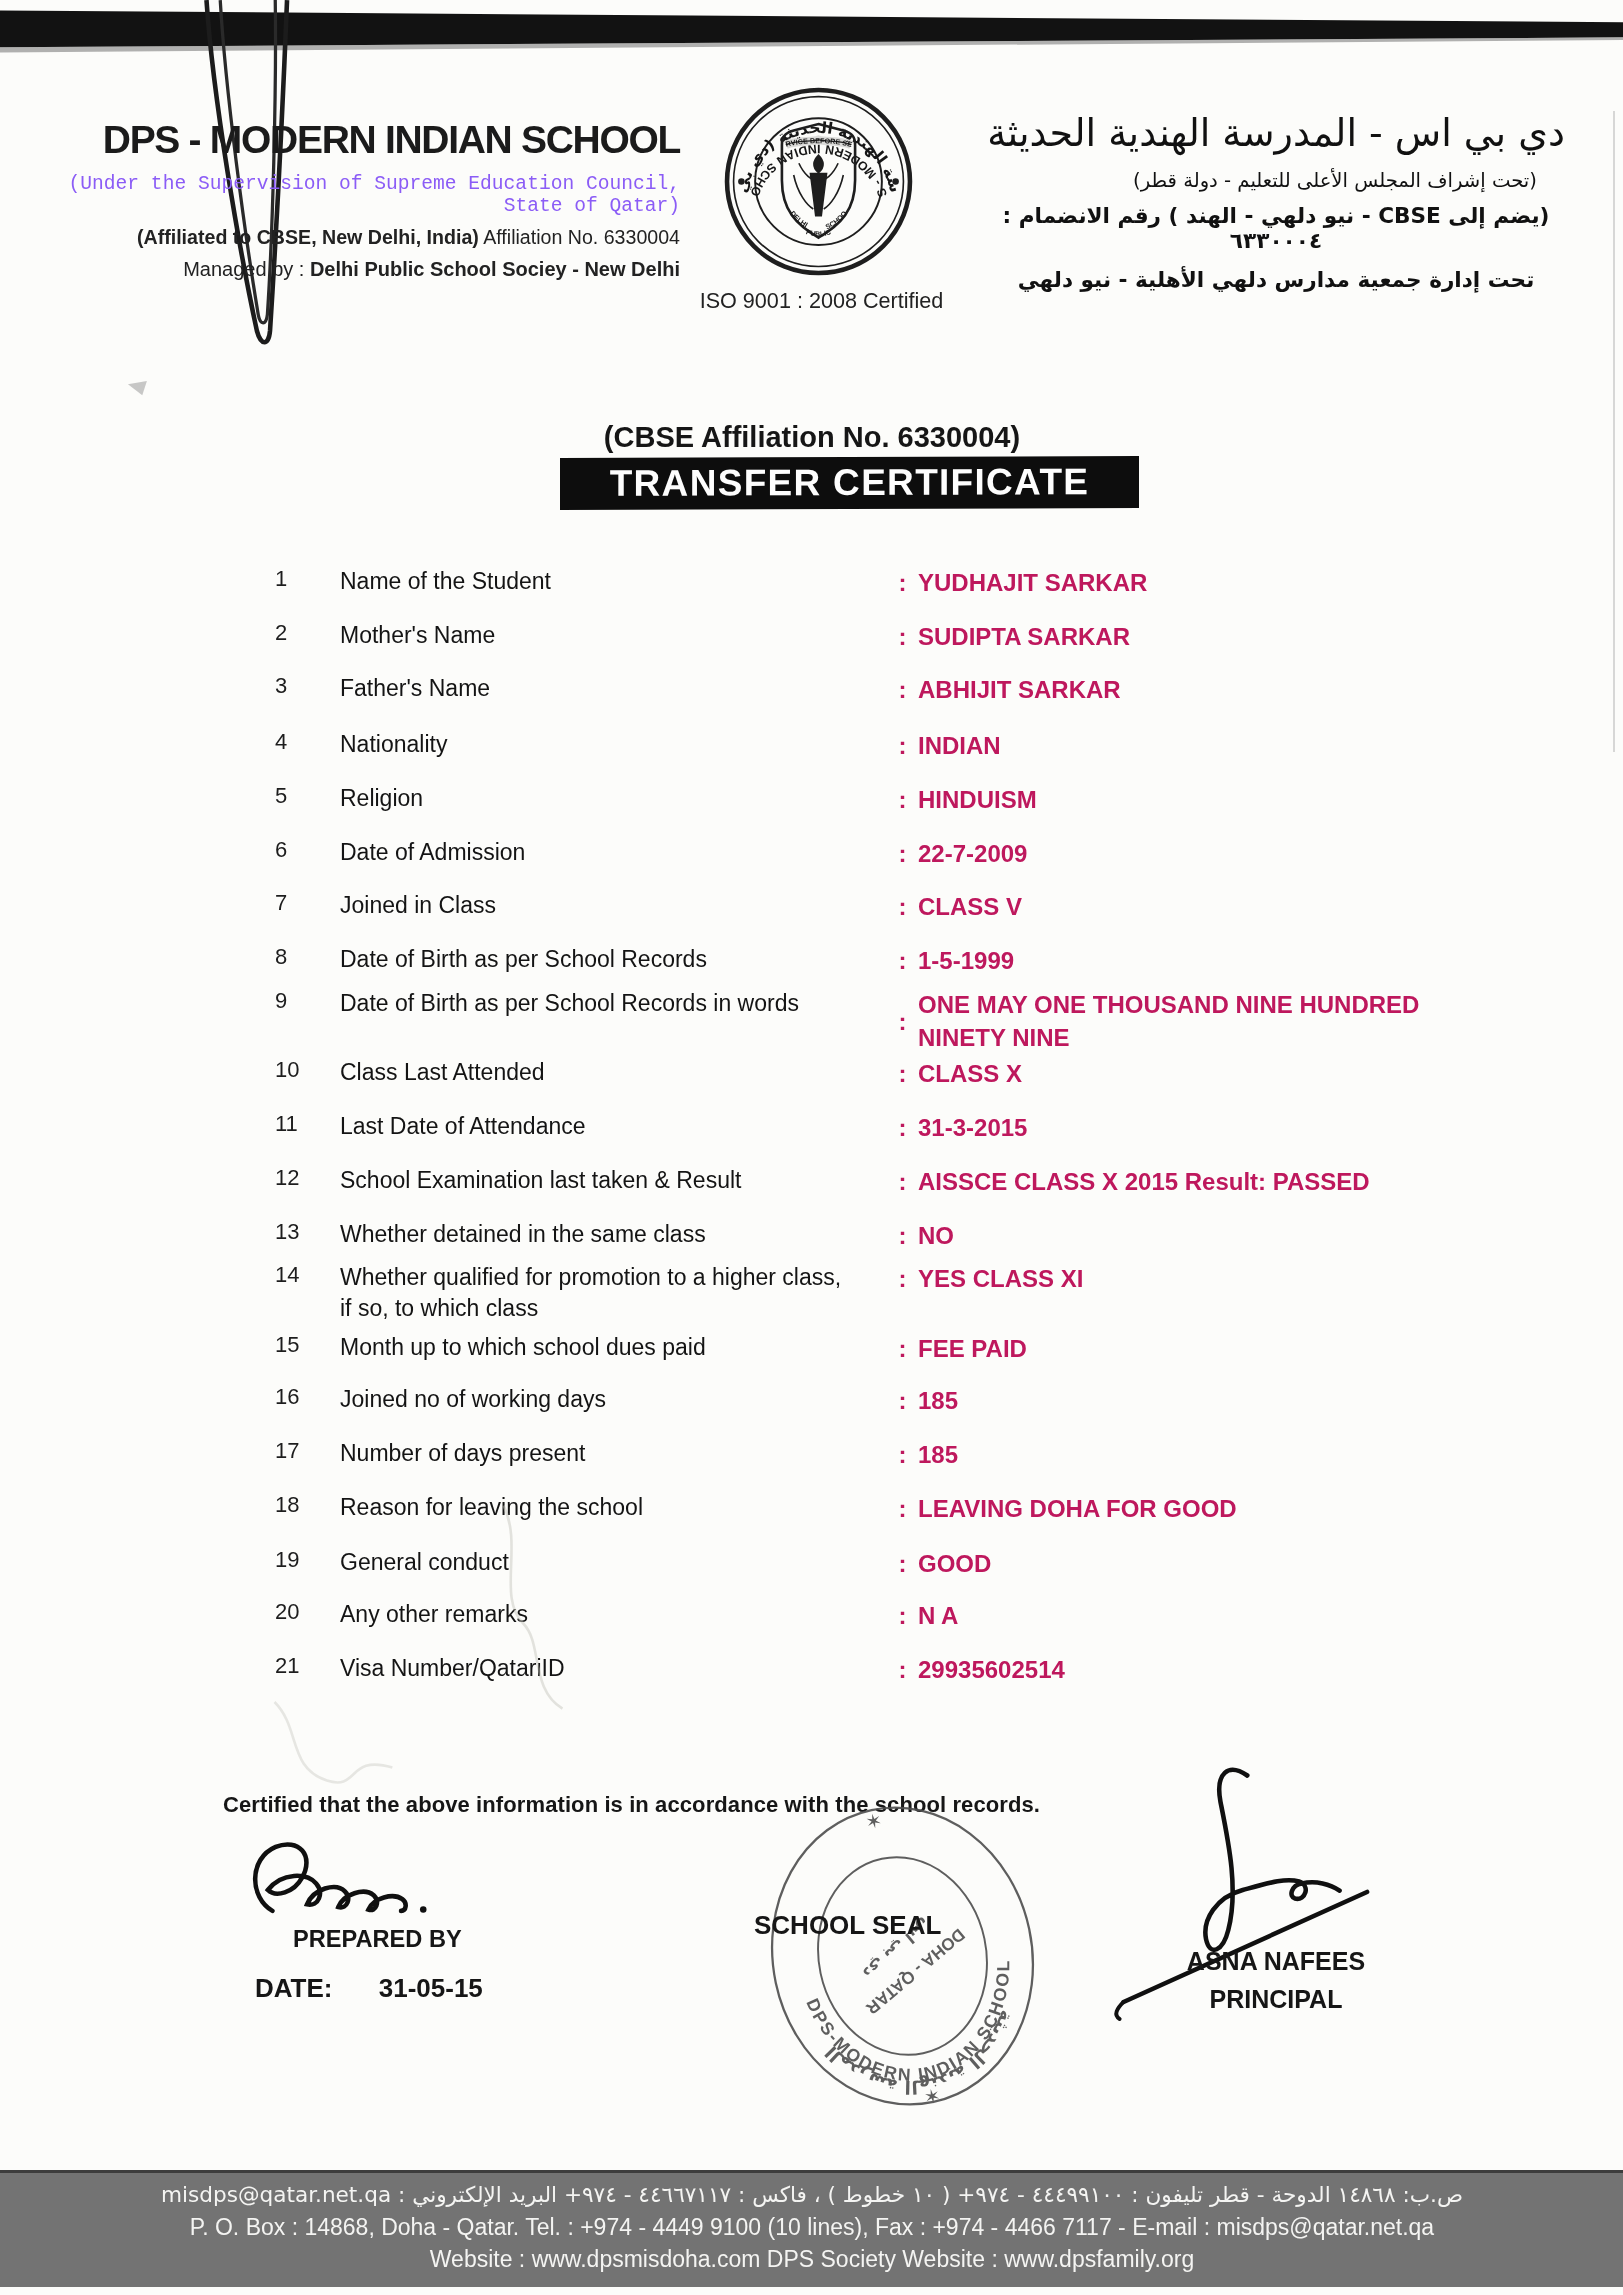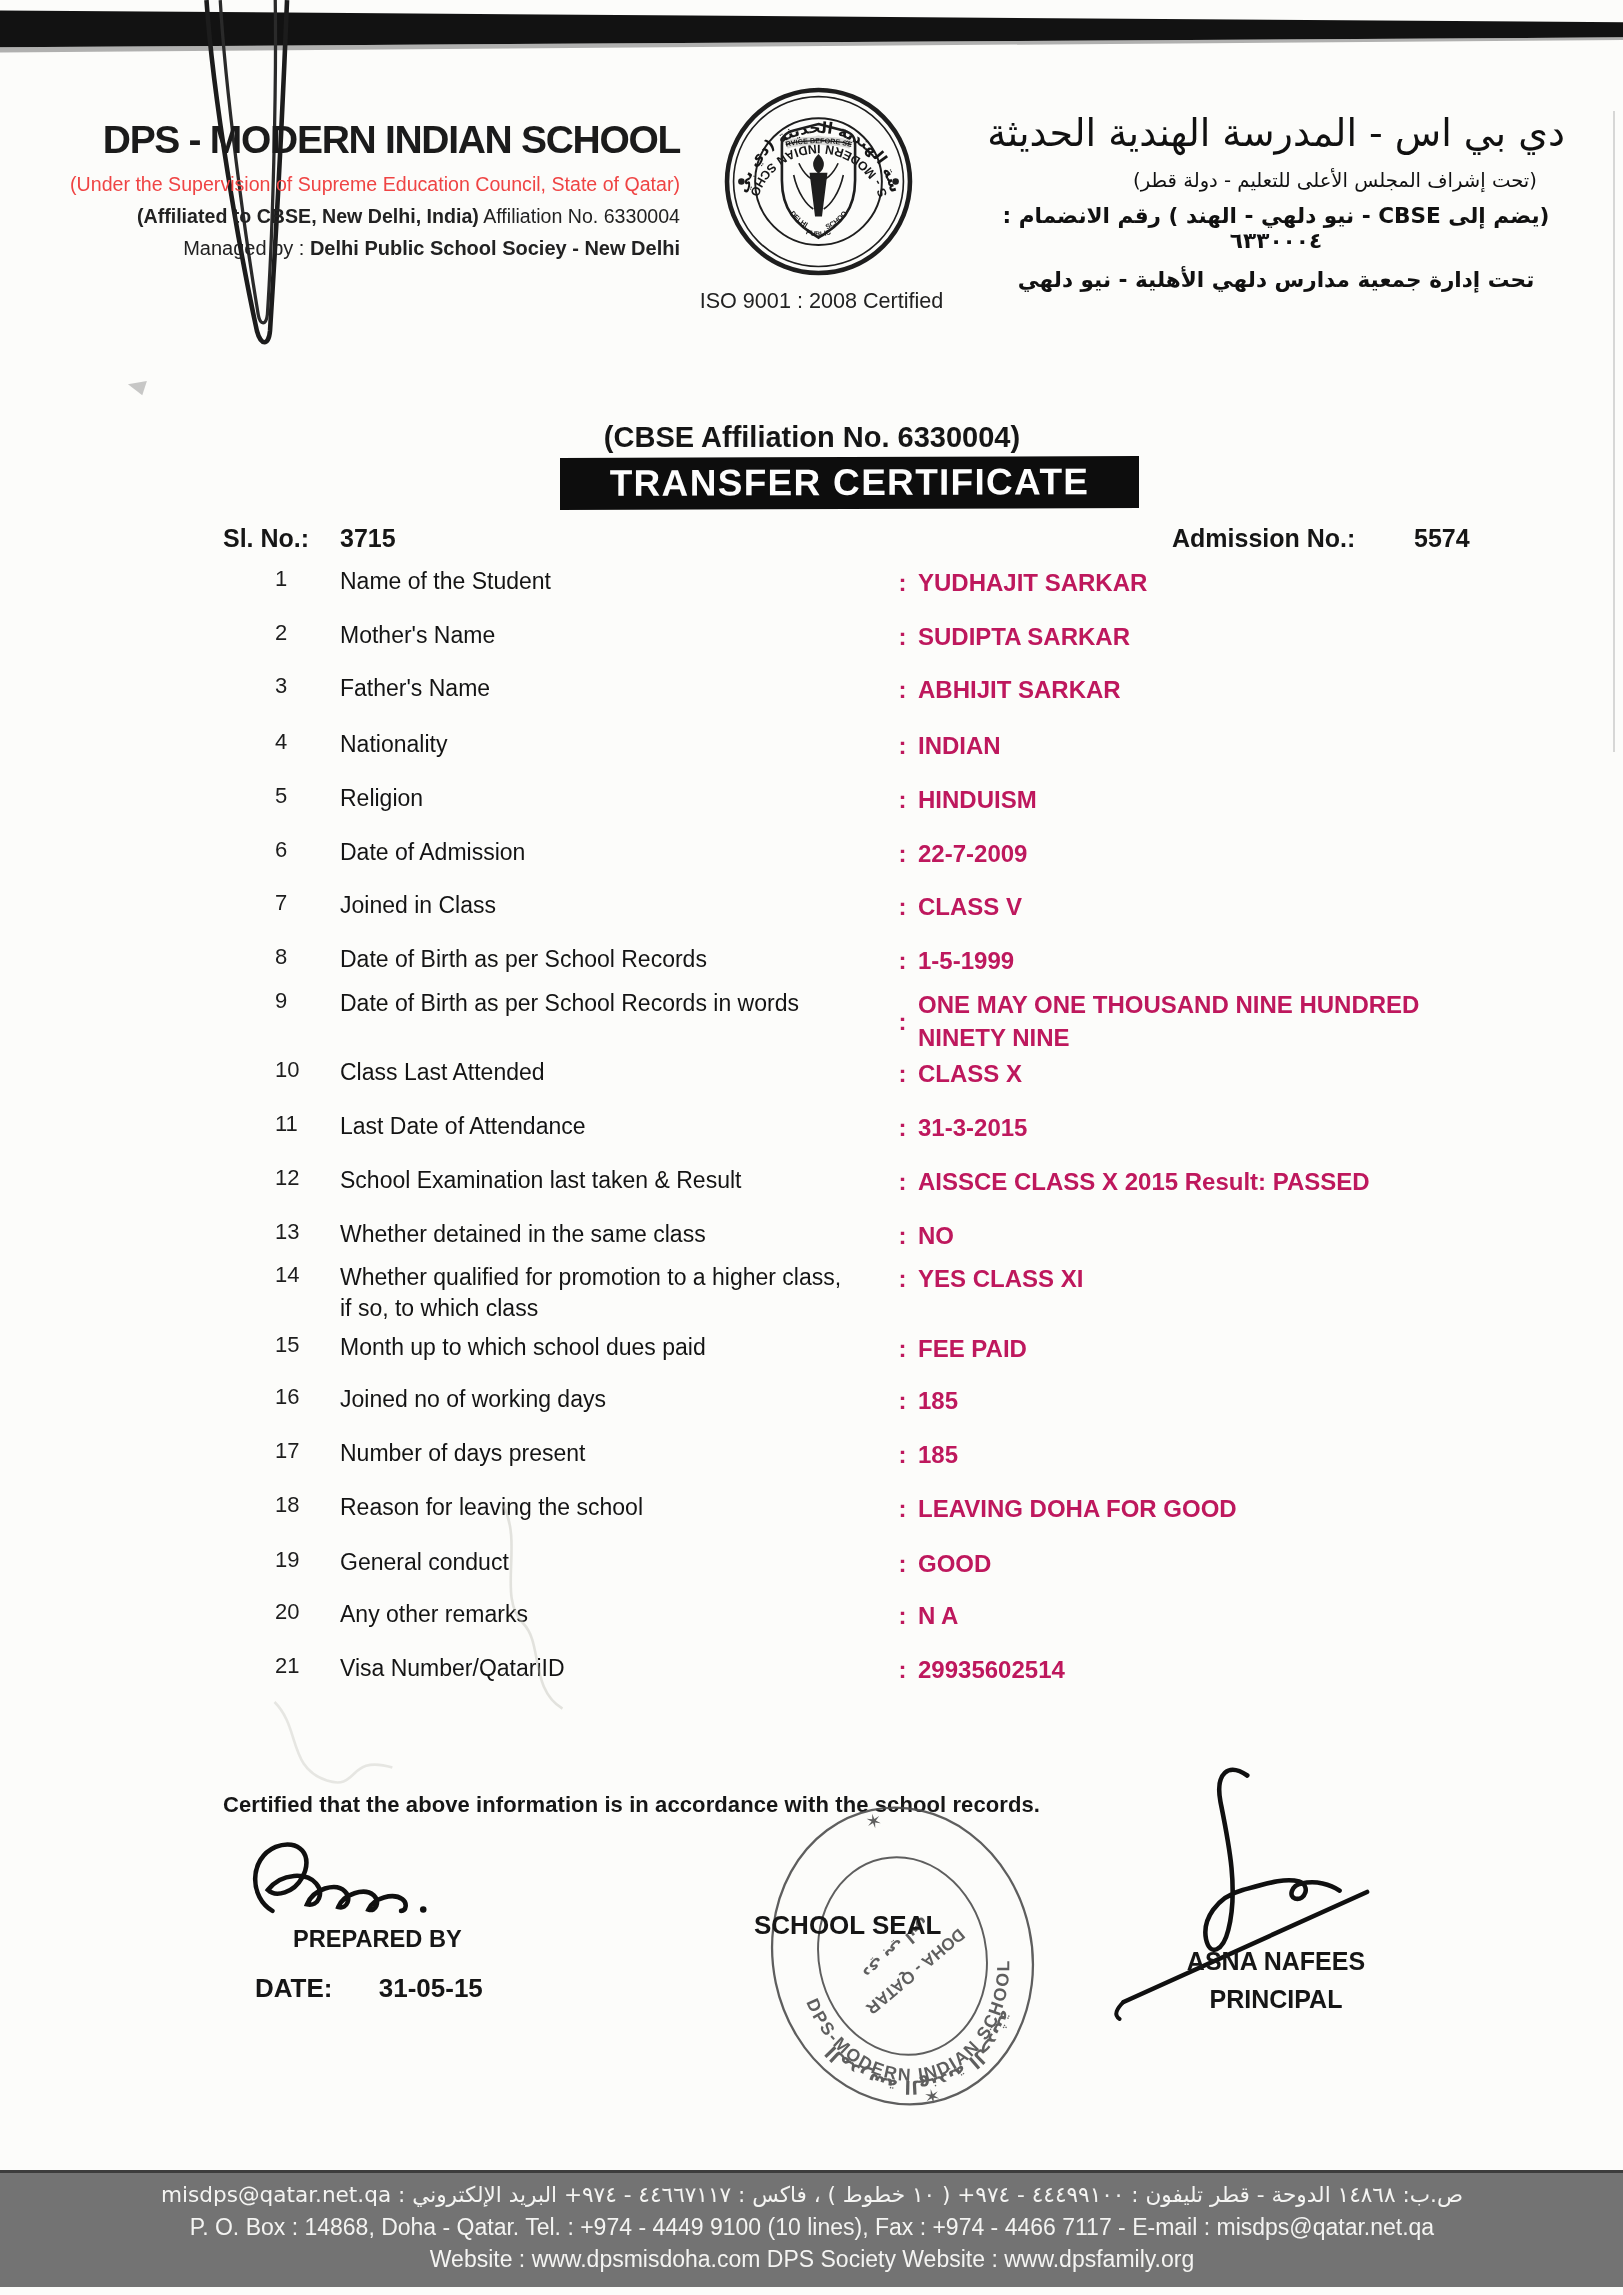--- a/index.html
+++ b/index.html
@@ -2,21 +2,21 @@
 <html style="font-size:10.5px"><head>
 <meta charset="utf-8">
 <style>
   html,body{margin:0;padding:0;background:#777;}
   #page{position:relative;width:1624px;height:2295px;background:#fcfcfa;overflow:hidden;
         font-family:"Liberation Sans","DejaVu Sans",sans-serif;color:#161616;}
   .abs{position:absolute;}
   
   #hdr-left{left:58px;top:118px;width:622px;text-align:right;}
   #school-name{font-size:39px;font-weight:700;letter-spacing:-1.3px;color:#1b1b1b;white-space:nowrap;}
-  #hdr-line2{font-size:19.6px;margin-top:10.5px;color:#ef4444;}
+  #hdr-line2{font-size:19.6px;margin-top:10.5px;color:#8b5cf6;font-family:Liberation Mono, monospace;}
   #hdr-line3{font-size:19.6px;margin-top:9.2px;color:#222;}
   #hdr-line4{font-size:20px;margin-top:9.2px;color:#222;}
   .b{font-weight:700;}
   #hdr-right{left:962px;top:111px;width:628px;direction:rtl;text-align:center;
              font-family:"DejaVu Sans",sans-serif;color:#111;}
   #ar1{font-size:38px;font-weight:400;white-space:nowrap;}
   #ar2{font-size:19.6px;margin-top:14.4px;transform:translateX(59px);}
   #ar3{font-size:21.6px;margin-top:10.5px;font-weight:600;}
   #ar4{font-size:21.6px;margin-top:14px;font-weight:700;}
   #iso-line{left:694px;top:288px;width:255px;text-align:center;font-size:21.6px;color:#222;}
@@ -141,26 +141,20 @@
     <div id="ar2">(تحت إشراف المجلس الأعلى للتعليم - دولة قطر)</div>
     <div id="ar3">(يضم إلى CBSE - نيو دلهي - الهند )  رقم الانضمام : ٦٣٣٠٠٠٤</div>
     <div id="ar4">تحت إدارة جمعية مدارس دلهي الأهلية - نيو دلهي</div>
   </div>
 
   <div class="abs" id="cbse-line" style="width:1624px;">(CBSE Affiliation No. 6330004)</div>
   <div class="abs" id="tc-banner">
     <span>TRANSFER CERTIFICATE</span>
   </div>
 
-  <div class="abs" id="slno-row">
-    <span id="sl-label">Sl. No.:</span>
-    <span id="sl-value">3715</span>
-    <span id="adm-label">Admission No.:</span>
-    <span id="adm-value">5574</span>
-  </div>
 
   <div id="rows-host">
   <div class="row" style="top: 566px;">
     <span class="num">1</span>
     <span class="label">Name of the Student</span>
     <span class="value">YUDHAJIT SARKAR</span>
   </div>
 
   <div class="row" style="top: 620px;">
     <span class="num">2</span>

